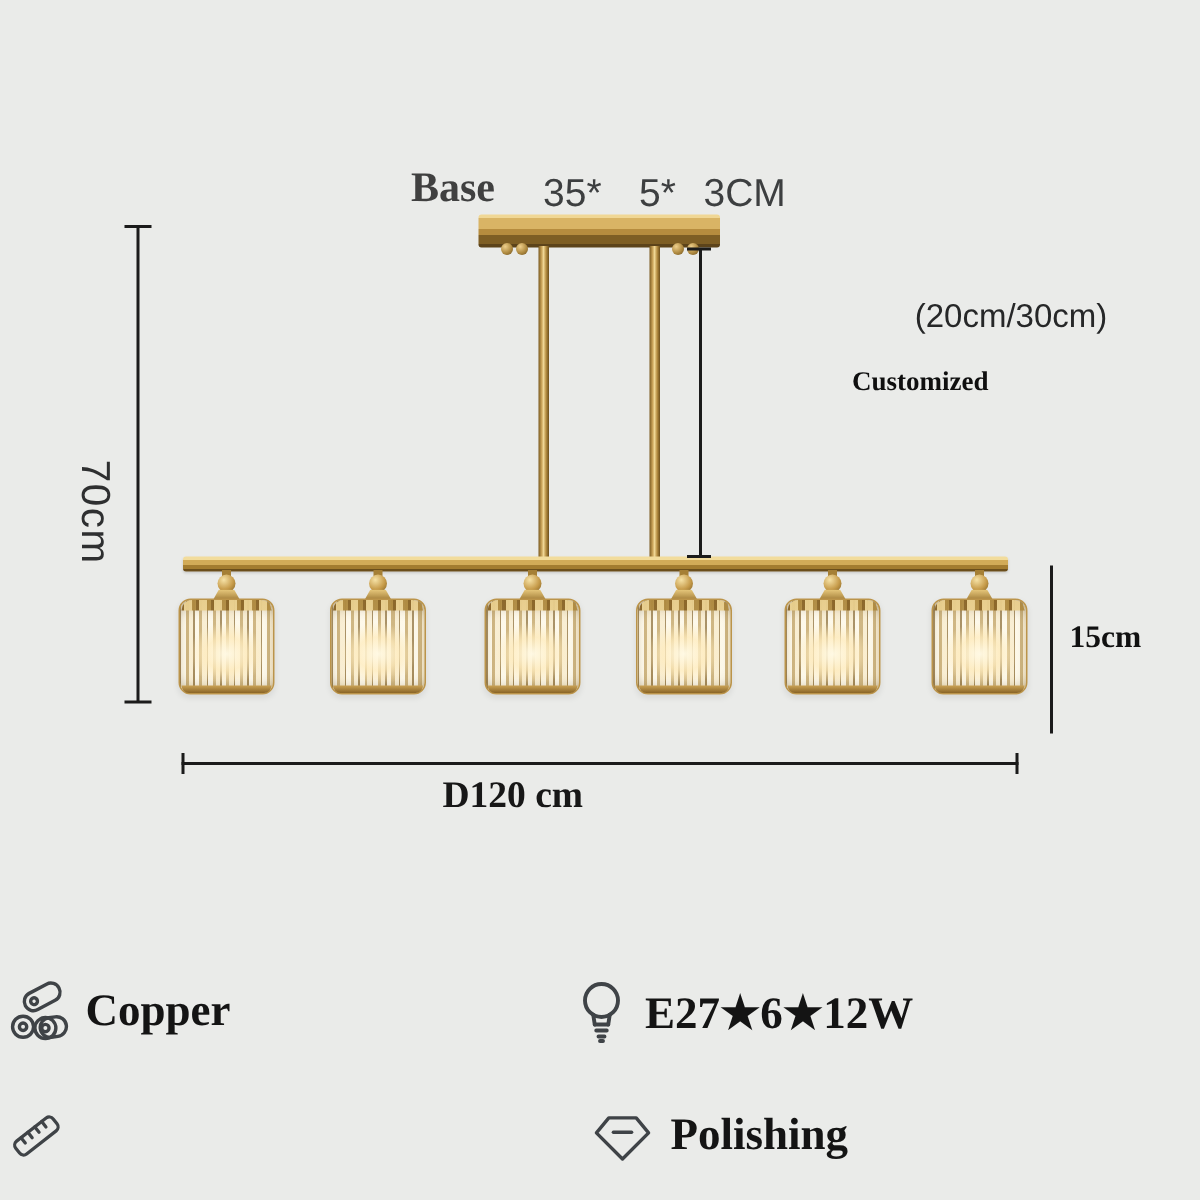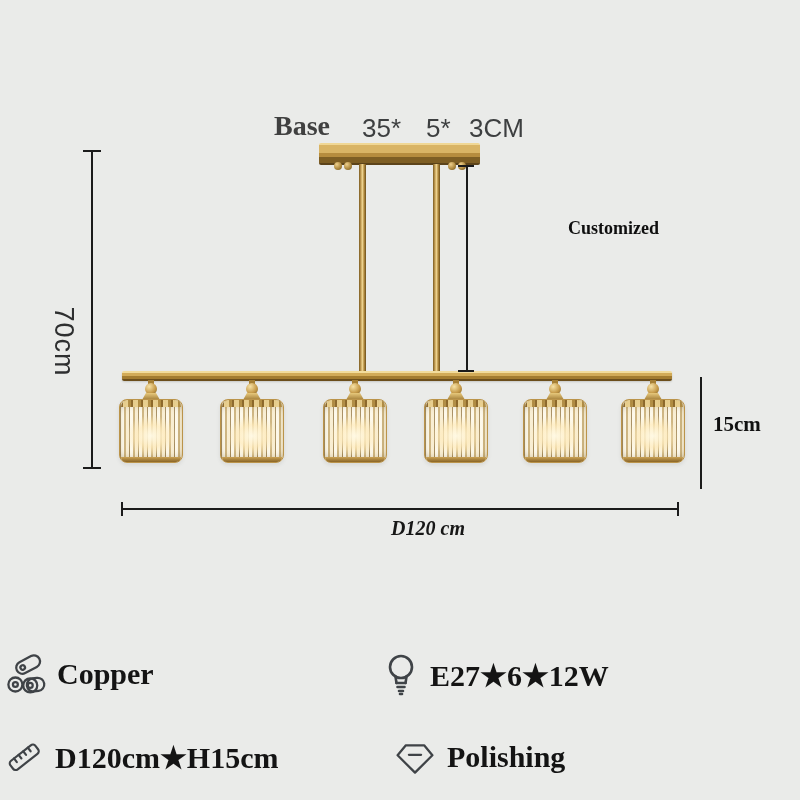--- a/index.html
+++ b/index.html
@@ -64,21 +64,21 @@
 
   .rot-label{font-size:27px;color:#2e2f30;font-family:"Liberation Sans",sans-serif;
     letter-spacing:1px;transform:rotate(90deg);}
   .bold-serif{font-weight:700;font-size:21px;color:#111;}
 
   .susp-block{left:568px;top:198px;width:212px;}
   .susp-title{font-weight:700;font-size:26px;color:#0f0f0f;line-height:30px;}
   .susp-range{font-family:"Liberation Sans",sans-serif;font-size:22px;color:#262728;text-align:center;line-height:26px;}
   .susp-note{font-weight:700;font-size:18px;color:#0f0f0f;margin-top:20px;}
 
-  .width-label{left:295px;top:517px;width:170px;text-align:right;font-weight:700;font-size:20px;color:#171717;font-style:italic;}
+  .width-label{left:295px;top:517px;width:170px;text-align:left;font-weight:700;font-size:25px;color:#171717;}
 
   
   .spec{position:absolute;display:flex;align-items:center;gap:11px;}
   .spec svg{flex:0 0 auto;}
   .spec-label{font-weight:700;font-size:30px;color:#141414;white-space:nowrap;}
   .icon-stroke{fill:none;stroke:#3f4347;stroke-width:2.6;stroke-linecap:round;stroke-linejoin:round;}
 </style>
 </head>
 <body>
 
@@ -140,20 +140,21 @@
   <div class="abs dline" style="left:91px;top:151px;width:2px;height:317px;"></div>
   <div class="abs dline" style="left:83px;top:150px;width:18px;height:2px;"></div>
   <div class="abs dline" style="left:83px;top:467px;width:18px;height:2px;"></div>
   <div class="abs rot-label" style="left:28px;top:326px;width:70px;text-align:center;">70cm</div>
 
   <div class="abs dline" style="left:466px;top:166px;width:2px;height:206px;"></div>
   <div class="abs dline" style="left:458px;top:165px;width:16px;height:2px;"></div>
   <div class="abs dline" style="left:458px;top:370px;width:16px;height:2px;"></div>
 
   <div class="abs susp-block">
+    <div class="susp-range">(20cm/30cm)</div>
     <div class="susp-note">Customized</div>
   </div>
 
   <div class="abs dline" style="left:700px;top:377px;width:2px;height:112px;"></div>
   <span class="abs bold-serif" style="left:713px;top:412px;">15cm</span>
 
   <div class="abs dline" style="left:121px;top:508px;width:558px;height:2px;"></div>
   <div class="abs dline" style="left:121px;top:502px;width:2px;height:14px;"></div>
   <div class="abs dline" style="left:677px;top:502px;width:2px;height:14px;"></div>
   <div class="abs width-label">D120 cm</div>
@@ -189,21 +190,20 @@
     <span class="spec-label">E27★6★12W</span>
   </div>
 
   <div class="spec" style="left:4px;top:737px;">
     <svg width="40" height="40" viewBox="0 0 48 48">
       <g class="icon-stroke" transform="rotate(-38 24 24)">
         <rect x="5" y="18" width="38" height="13" rx="4"></rect>
         <path d="M13.5 18 v5.5 M20.5 18 v5.5 M27.5 18 v5.5 M34.5 18 v5.5"></path>
       </g>
     </svg>
-    <span class="spec-label">D120cm★H15cm</span>
   </div>
 
   <div class="spec" style="left:394px;top:737px;">
     <svg width="42" height="40" viewBox="0 0 48 46">
       <g class="icon-stroke">
         <path d="M4 21 L13.5 9.5 H34.5 L44 21 L24 41 Z"></path>
         <path d="M17 20.5 H31"></path>
       </g>
     </svg>
     <span class="spec-label">Polishing</span>

